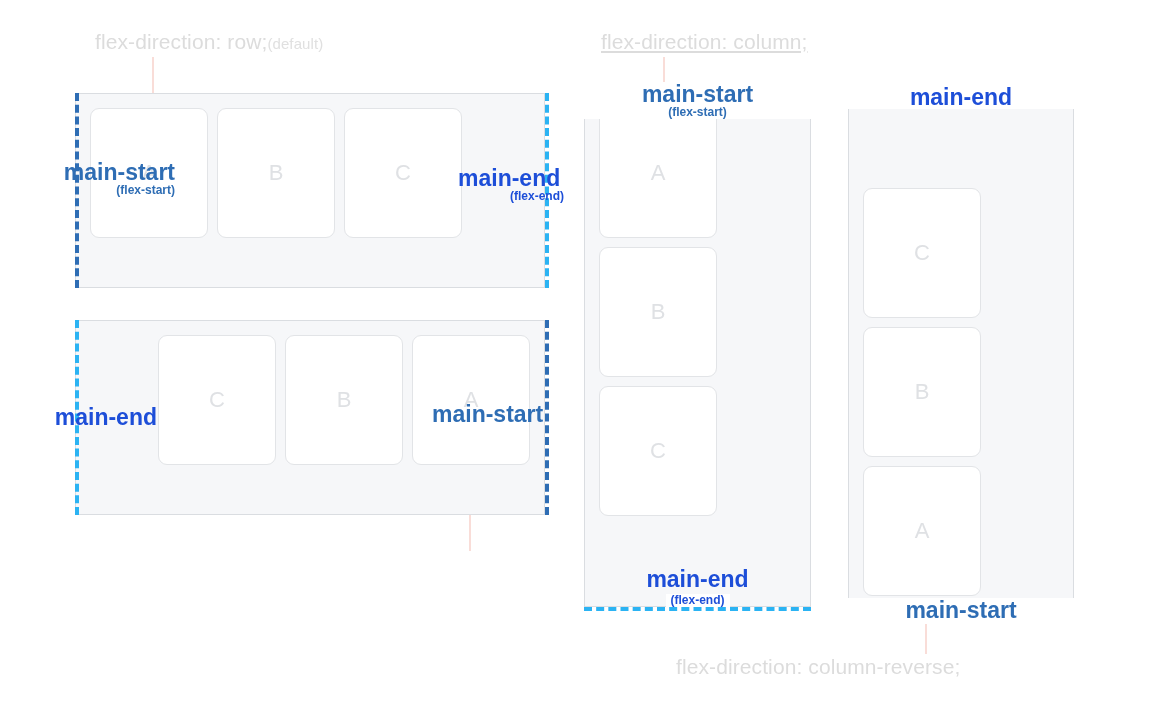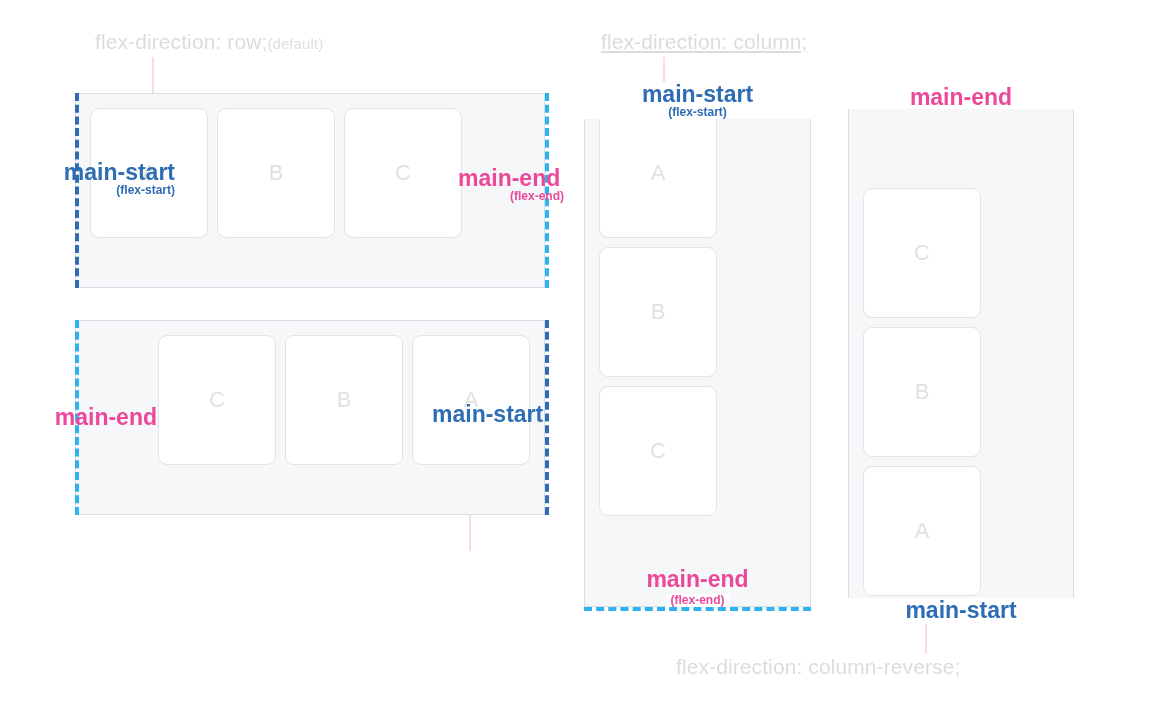--- a/index.html
+++ b/index.html
@@ -96,21 +96,21 @@
   
   .axis-label {
     position: absolute;
     white-space: nowrap;
     font-weight: bold;
     line-height: 1.05;
   }
   .axis-label .big { font-size: 23px; display: block; }
   .axis-label .small { font-size: 12px; display: block; }
   .axis-label.start { color: #2e6db4; }
-  .axis-label.end   { color: #ec4899; }
+  .axis-label.end   { color: #1d4ed8; }
   .axis-label.ta-r  { text-align: right; }
   .axis-label.ta-c  { text-align: center; }
   .axis-label.ta-l  { text-align: left; }
 
   
   .axis-label.over-line .big,
   .axis-label.over-line .small {
     background: #ffffff;
     padding: 0 5px;
   }

